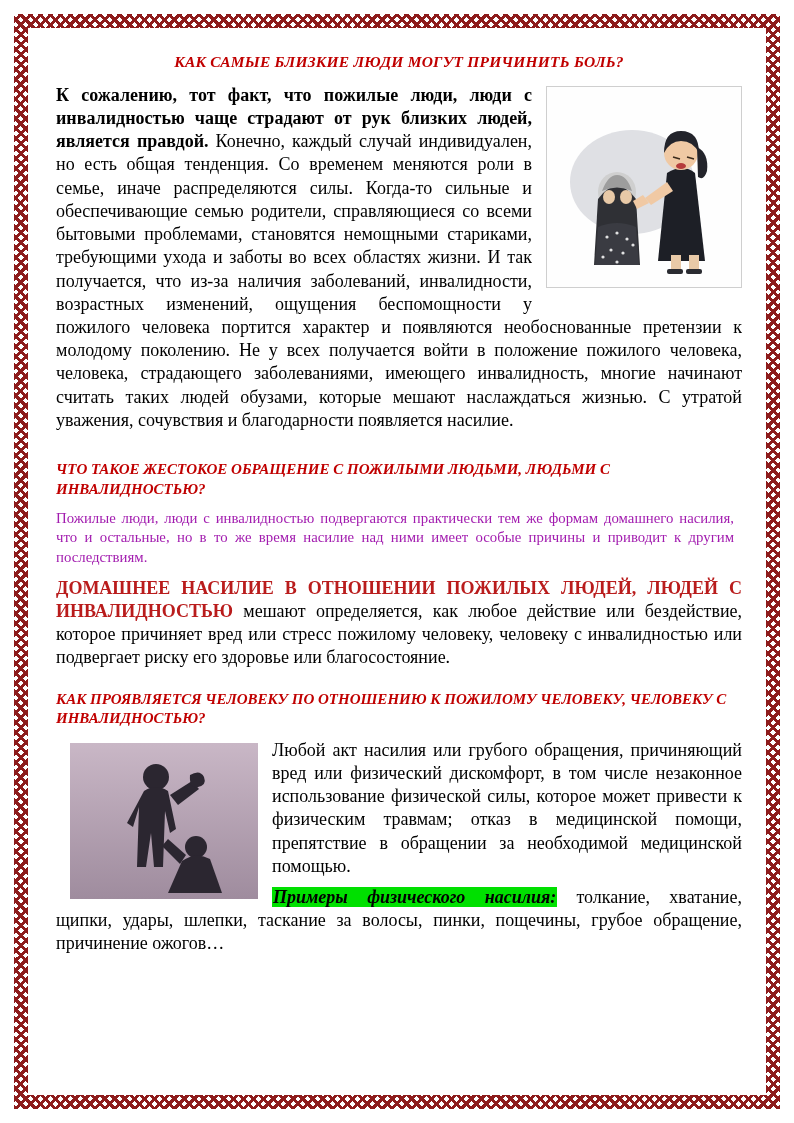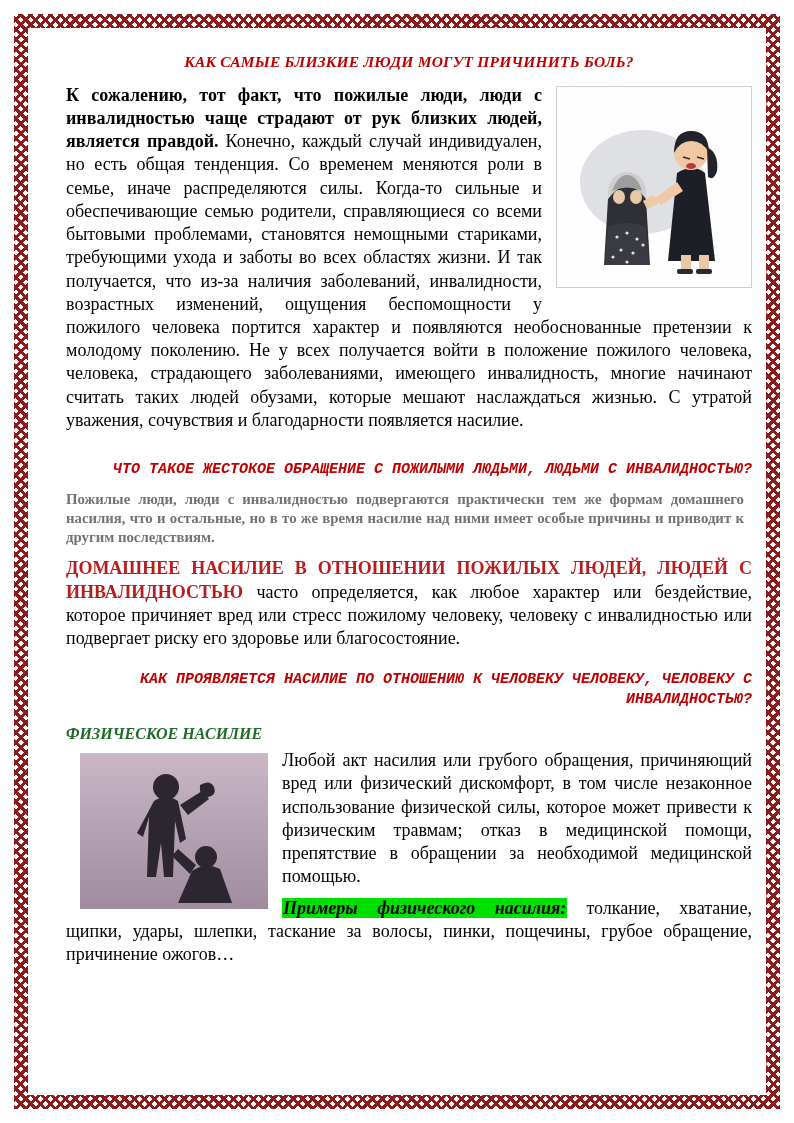--- a/index.html
+++ b/index.html
@@ -45,64 +45,64 @@
     position: absolute;
     left: 0px;
     top: 0px;
     right: 0px;
     bottom: 0px;
     background: #ffffff;
     z-index: 1;
   }
   .content {
     position: absolute;
-    left: 56px;
+    left: 46px;
     top: 40px;
     width: 706px;
     height: 1043px;
     z-index: 5;
     box-sizing: border-box;
     padding: 4px 10px 0 10px;
   }
   h1.head-red {
     font-family: "Liberation Serif", serif;
     color: #c00000;
     font-size: 15.5px;
     font-weight: bold;
     font-style: italic;
     text-align: center;
     margin: 8px 0 12px 0;
     line-height: 1.28;
     letter-spacing: 0.2px;
   }
   h2.head-red {
-    font-family: Liberation Mono, monospace;
+    font-family: Liberation Serif, serif;
     color: #c00000;
     font-size: 15px;
     font-weight: bold;
     font-style: italic;
-    text-align: right;
+    text-align: left;
     margin: 20px 0 10px 0;
     line-height: 1.3;
   }
   p {
     margin: 0 0 8px 0;
     font-size: 18px;
     line-height: 1.29;
     text-align: justify;
     color: #000000;
   }
   .bold-blk { font-weight: bold; }
   .green-caps {
     color: #b91c1c;
     font-weight: bold;
   }
   .para-green {
-    color: #737373;
-    font-weight: bold;
+    color: #a21caf;
+    font-weight: normal;
     font-size: 14.8px;
     text-align: justify;
     margin: 0 8px 10px 0;
     line-height: 1.3;
   }
   .section-title-green {
     color: #1f6b2a;
     font-weight: bold;
     font-style: italic;
     font-size: 16px;
@@ -188,26 +188,25 @@
           </g>
         </svg>
       </div>
       <p><span class="bold-blk">К сожалению, тот факт, что пожилые люди, люди с инвалидностью чаще страдают от рук близких людей, является правдой.</span><span> Конечно, каждый случай индивидуален, но есть общая тенденция. Со временем меняются роли в семье, иначе распределяются силы. Когда-то сильные и обеспечивающие семью родители, справляющиеся со всеми бытовыми проблемами, становятся немощными стариками, требующими ухода и заботы во всех областях жизни. И так получается, что из-за наличия заболеваний, инвалидности, возрастных изменений, ощущения беспомощности у пожилого человека портится характер и появляются необоснованные претензии к молодому поколению. Не у всех получается войти в положение пожилого человека, человека, страдающего заболеваниями, имеющего инвалидность, многие начинают считать таких людей обузами, которые мешают наслаждаться жизнью. С утратой уважения, сочувствия и благодарности появляется насилие.</span></p>
     </div>
 
     <h2 class="head-red">ЧТО ТАКОЕ ЖЕСТОКОЕ ОБРАЩЕНИЕ С ПОЖИЛЫМИ ЛЮДЬМИ, ЛЮДЬМИ С ИНВАЛИДНОСТЬЮ?</h2>
 
     <p class="para-green">Пожилые люди, люди с инвалидностью подвергаются практически тем же формам домашнего насилия, что и остальные, но в то же время насилие над ними имеет особые причины и приводит к другим последствиям.</p>
 
-    <p><span class="green-caps">ДОМАШНЕЕ НАСИЛИЕ В ОТНОШЕНИИ ПОЖИЛЫХ ЛЮДЕЙ, ЛЮДЕЙ С ИНВАЛИДНОСТЬЮ</span><span> часто определяется, как любое характер или бездействие, которое причиняет вред или стресс пожилому человеку, человеку с инвалидностью или подвергает риску его здоровье или благосостояние.</span></p>
-
-    <h2 class="head-red">КАК ПРОЯВЛЯЕТСЯ НАСИЛИЕ ПО ОТНОШЕНИЮ К ЧЕЛОВЕКУ ЧЕЛОВЕКУ, ЧЕЛОВЕКУ С ИНВАЛИДНОСТЬЮ?</h2>
-
-
-    <div class="section-title-green">ФИЗИЧЕСКОЕ НАСИЛИЕ</div>
+    <p><span class="green-caps">ДОМАШНЕЕ НАСИЛИЕ В ОТНОШЕНИИ ПОЖИЛЫХ ЛЮДЕЙ, ЛЮДЕЙ С ИНВАЛИДНОСТЬЮ</span><span> мешают определяется, как любое действие или бездействие, которое причиняет вред или стресс пожилому человеку, человеку с инвалидностью или подвергает риску его здоровье или благосостояние.</span></p>
+
+    <h2 class="head-red">КАК ПРОЯВЛЯЕТСЯ ЧЕЛОВЕКУ ПО ОТНОШЕНИЮ К ПОЖИЛОМУ ЧЕЛОВЕКУ, ЧЕЛОВЕКУ С ИНВАЛИДНОСТЬЮ?</h2>
+
+
 
     <div class="clearfix">
       <div class="phys-img">
         <svg viewBox="0 0 188 156" width="188" height="156">
           <defs>
             <linearGradient id="bgv" x1="0" y1="0" x2="0" y2="1">
               <stop offset="0%" stop-color="#c9b7c6"></stop>
               <stop offset="100%" stop-color="#9f8c9e"></stop>
             </linearGradient>
           </defs>

